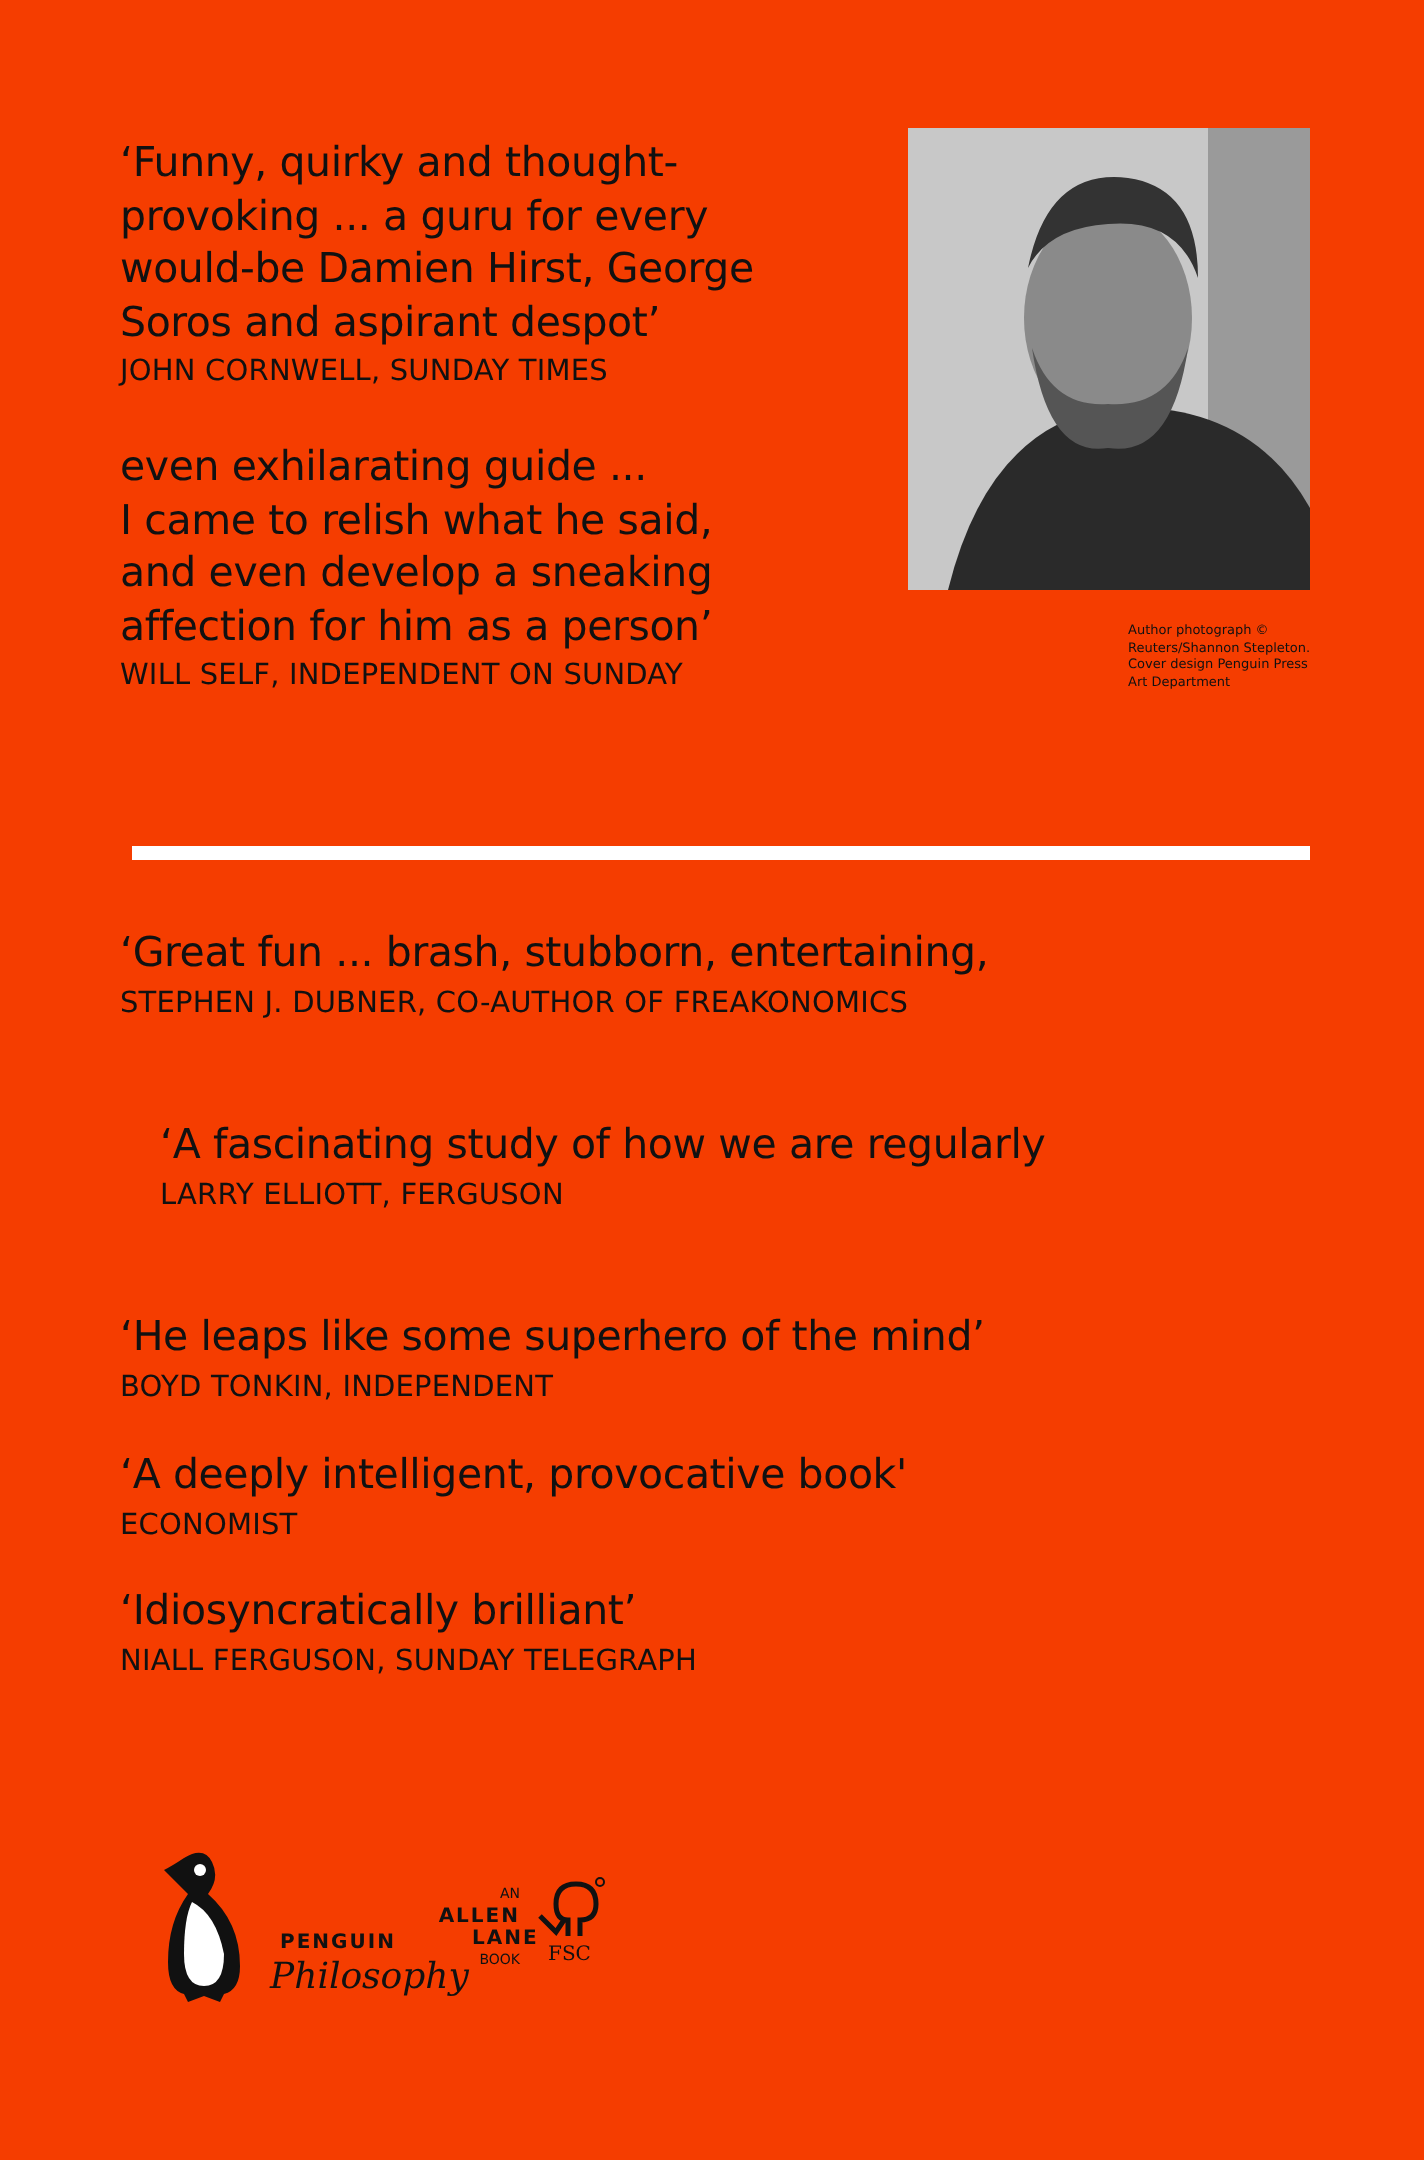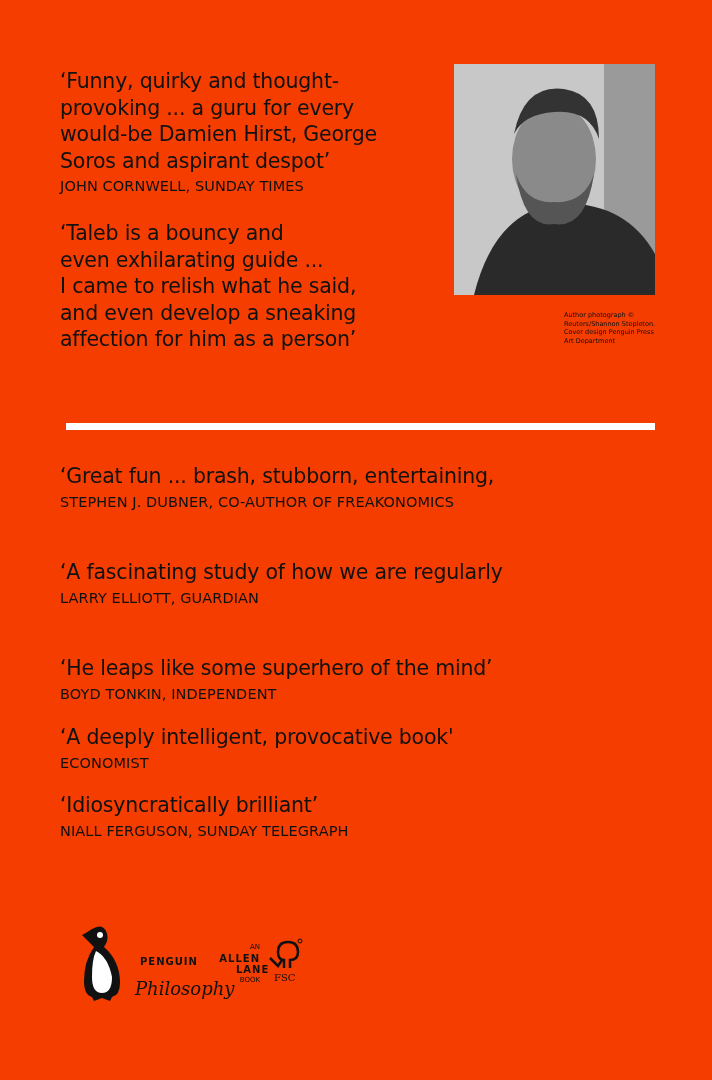--- a/index.html
+++ b/index.html
@@ -16,25 +16,25 @@
 
 <div class="quote" style="top:68px;">
   <div>‘Funny, quirky and thought-</div>
   <div>provoking ... a guru for every</div>
   <div>would-be Damien Hirst, George</div>
   <div>Soros and aspirant despot’</div>
   <div class="attr">JOHN CORNWELL, SUNDAY TIMES</div>
 </div>
 
 <div class="quote" style="top:220px;">
-  <div>‘Taleb is a bouncy and</div>
   <div>even exhilarating guide ...</div>
   <div>I came to relish what he said,</div>
   <div>and even develop a sneaking</div>
   <div>affection for him as a person’</div>
+  <div class="attr">WILL SELF, INDEPENDENT ON SUNDAY</div>
 </div>
 
 <div class="photo">
   <svg width="201" height="231" viewBox="0 0 201 231">
     <rect width="201" height="231" fill="#c8c8c8"></rect>
     <rect x="150" y="0" width="51" height="231" fill="#9a9a9a"></rect>
     <path d="M20 231 Q40 150 100 140 Q170 135 201 190 L201 231 Z" fill="#2a2a2a"></path>
     <ellipse cx="100" cy="95" rx="42" ry="55" fill="#8a8a8a"></ellipse>
     <path d="M60 70 Q70 20 110 25 Q145 30 145 75 Q135 45 100 48 Q70 50 60 70Z" fill="#333"></path>
     <path d="M62 110 Q70 165 100 160 Q132 165 140 110 Q130 140 100 138 Q72 140 62 110Z" fill="#555"></path>
@@ -48,23 +48,23 @@
   <div>Art Department</div>
 </div>
 
 <div class="rule"></div>
 
 <div class="quote" style="top:463px;">
   <div>‘Great fun ... brash, stubborn, entertaining,</div>
   <div class="attr">STEPHEN J. DUBNER, CO-AUTHOR OF FREAKONOMICS</div>
 </div>
 
-<div class="quote" style="top:559px;">
+<div class="quote" style="top:559px;margin-left:20px;">
   <div>‘A fascinating study of how we are regularly</div>
-  <div class="attr">LARRY ELLIOTT, GUARDIAN</div>
+  <div class="attr">LARRY ELLIOTT, FERGUSON</div>
 </div>
 
 <div class="quote" style="top:655px;">
   <div>‘He leaps like some superhero of the mind’</div>
   <div class="attr">BOYD TONKIN, INDEPENDENT</div>
 </div>
 
 <div class="quote" style="top:724px;">
   <div>‘A deeply intelligent, provocative book'</div>
   <div class="attr">ECONOMIST</div>
@@ -74,21 +74,21 @@
   <div>‘Idiosyncratically brilliant’</div>
   <div class="attr">NIALL FERGUSON, SUNDAY TELEGRAPH</div>
 </div>
 
 <div class="logos">
   <svg style="position:absolute;left:80px;top:5px;" width="46" height="76" viewBox="0 0 46 76">
     <path d="M12 4 Q22 -2 26 6 Q30 14 24 22 Q40 36 40 58 Q40 70 32 72 L30 76 L22 73 L14 76 L12 72 Q4 70 4 56 Q4 36 14 22 Q6 14 2 10 Q6 8 12 4Z" fill="#111"></path>
     <path d="M16 26 Q28 32 32 52 Q32 68 22 68 Q12 68 12 52 Q12 34 16 26Z" fill="#fff"></path>
     <circle cx="20" cy="10" r="3" fill="#fff"></circle>
   </svg>
-  <div style="position:absolute;left:140px;top:36px;font-weight:bold;font-size:10px;letter-spacing:1px;">PENGUIN</div>
+  <div style="position:absolute;left:140px;top:46px;font-weight:bold;font-size:10px;letter-spacing:1px;">PENGUIN</div>
   <div style="position:absolute;left:135px;top:58px;font-family:'DejaVu Serif',serif;font-style:italic;font-size:18px;">Philosophy</div>
   <div style="position:absolute;left:216px;top:22px;width:44px;text-align:right;line-height:11px;">
     <div style="font-size:7px;">AN</div>
     <div style="font-size:10px;font-weight:bold;letter-spacing:1px;">ALLEN</div>
     <div style="font-size:10px;font-weight:bold;letter-spacing:1px;margin-left:20px;">LANE</div>
     <div style="font-size:7px;">BOOK</div>
   </div>
   <svg style="position:absolute;left:268px;top:18px;" width="36" height="34" viewBox="0 0 36 34">
     <path d="M2 20 L10 28 L14 22 M16 30 L16 22 Q10 22 10 14 Q10 4 20 4 Q30 4 30 14 Q30 22 22 22 L22 30" fill="none" stroke="#111" stroke-width="2.5"></path>
     <circle cx="32" cy="3" r="2" fill="none" stroke="#111" stroke-width="1"></circle>

